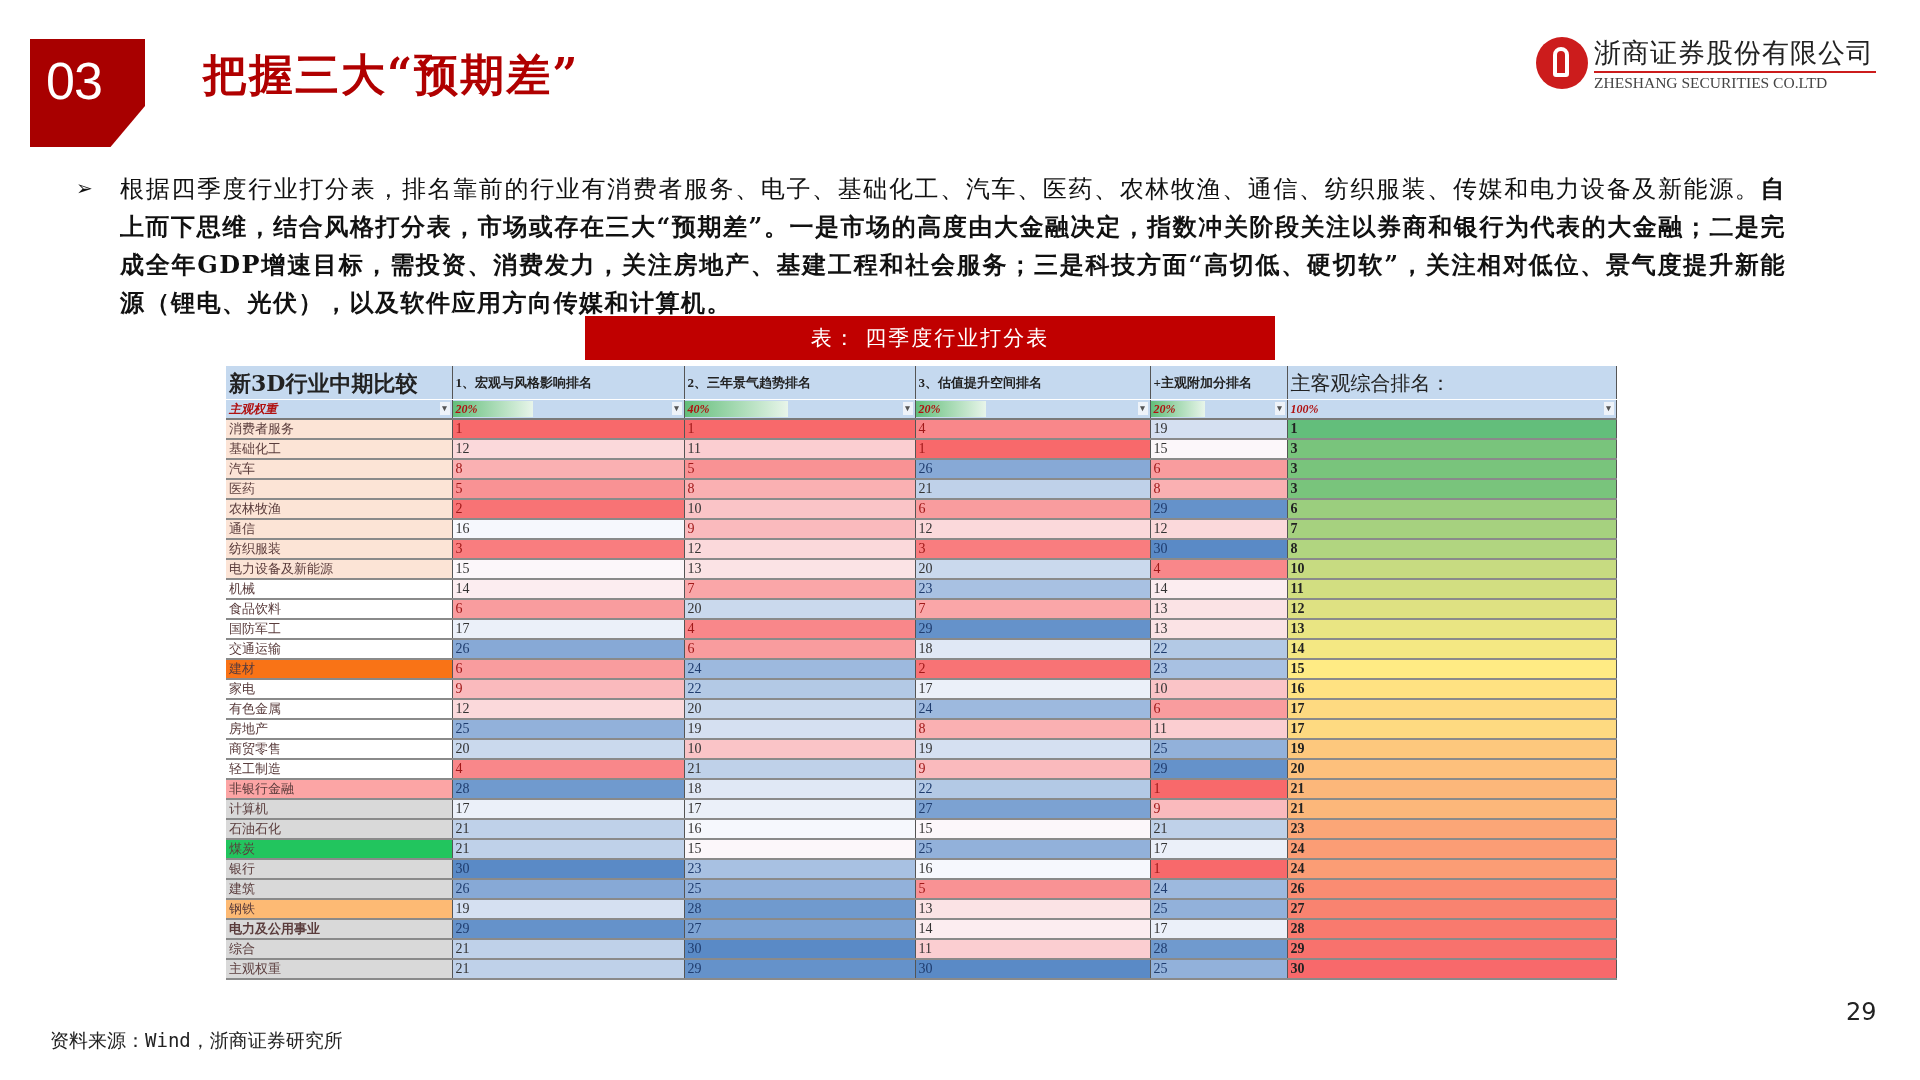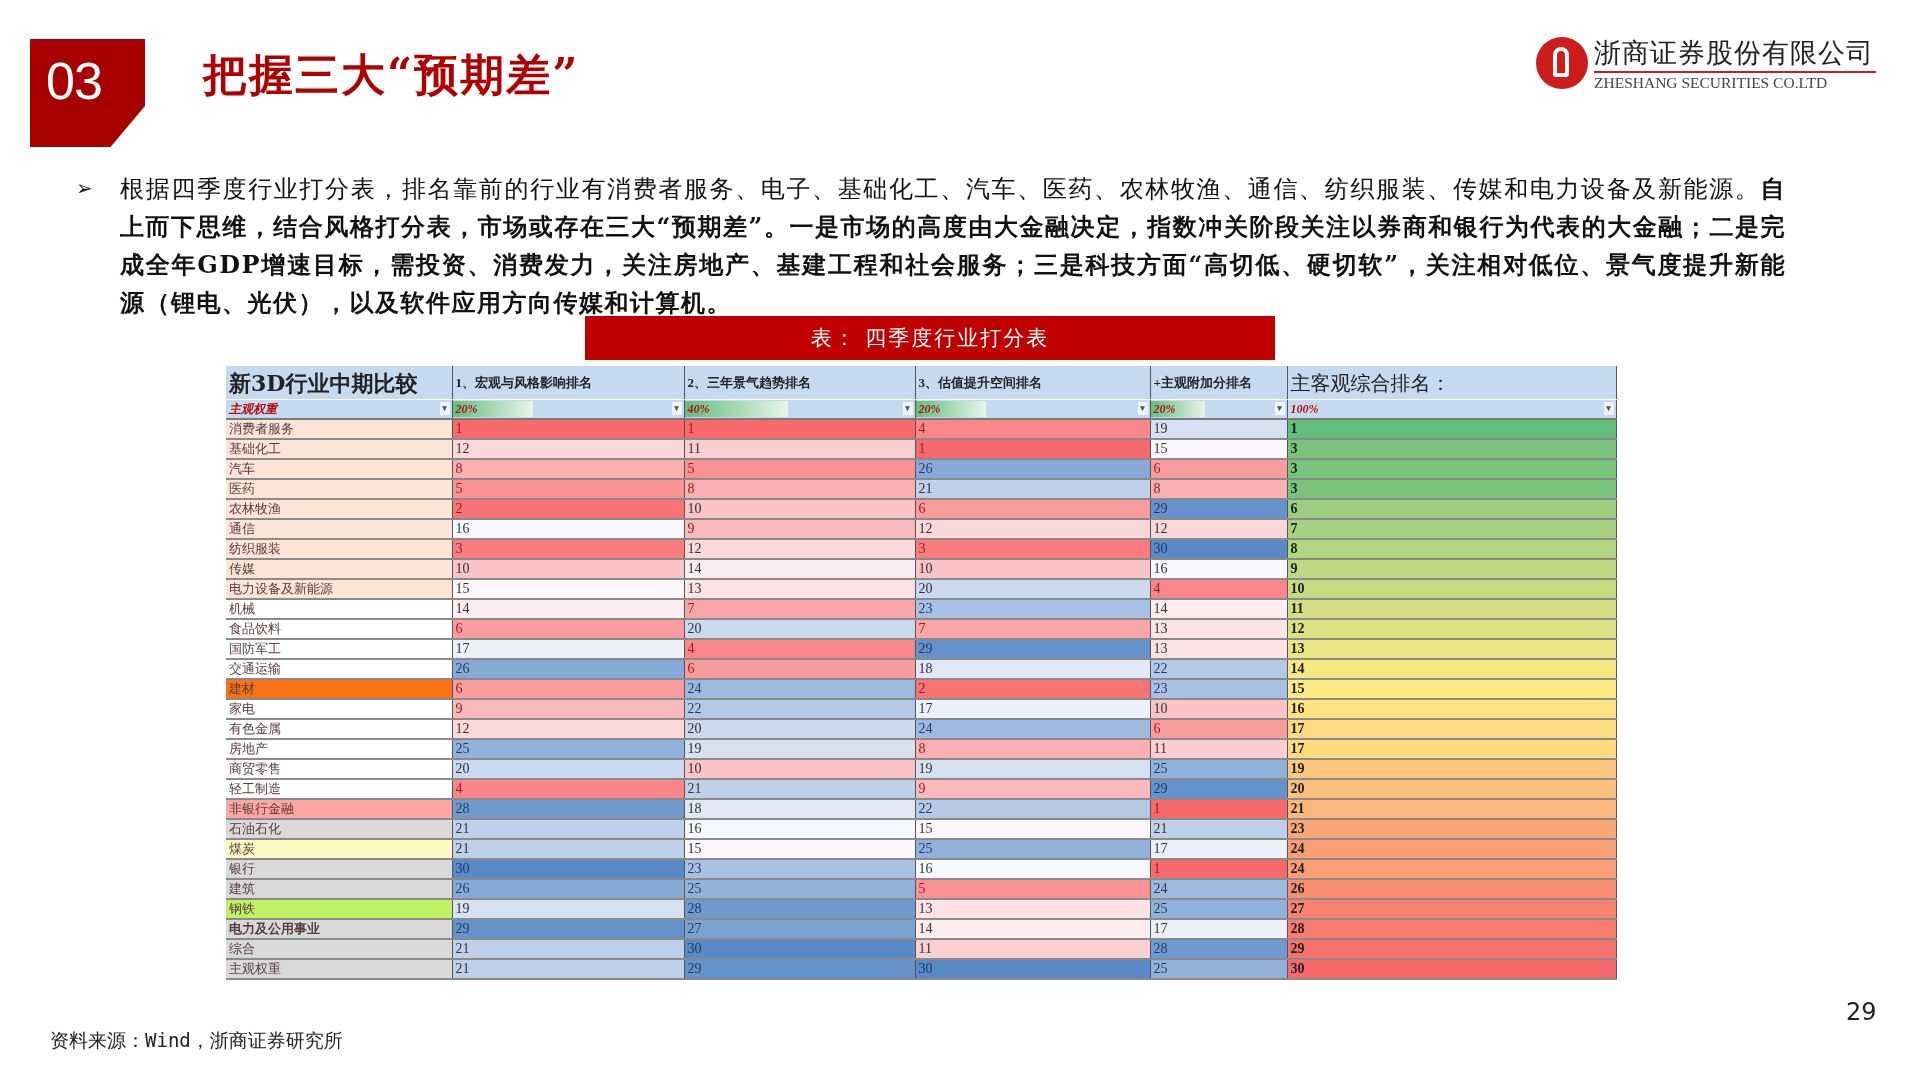--- a/index.html
+++ b/index.html
@@ -143,28 +143,20 @@
       </tr>
       <tr>
         <td class="ind" style="background: rgb(252, 228, 214);">纺织服装</td>
         <td style="background: rgb(249, 125, 127); color: rgb(160, 24, 24);">3</td>
         <td style="background: rgb(251, 217, 219); color: rgb(51, 51, 51);">12</td>
         <td style="background: rgb(249, 125, 127); color: rgb(160, 24, 24);">3</td>
         <td style="background: rgb(90, 138, 198); color: rgb(31, 60, 110);">30</td>
         <td class="rank" style="background: rgb(177, 213, 128);">8</td>
       </tr>
       <tr>
-        <td class="ind" style="background: rgb(252, 228, 214);">传媒</td>
-        <td style="background: rgb(250, 196, 199); color: rgb(51, 51, 51);">10</td>
-        <td style="background: rgb(252, 237, 240); color: rgb(51, 51, 51);">14</td>
-        <td style="background: rgb(250, 196, 199); color: rgb(51, 51, 51);">10</td>
-        <td style="background: rgb(246, 248, 253); color: rgb(51, 51, 51);">16</td>
-        <td class="rank" style="background: rgb(188, 216, 128);">9</td>
-      </tr>
-      <tr>
         <td class="ind" style="background: rgb(252, 228, 214);">电力设备及新能源</td>
         <td style="background: rgb(252, 247, 250); color: rgb(51, 51, 51);">15</td>
         <td style="background: rgb(251, 227, 229); color: rgb(51, 51, 51);">13</td>
         <td style="background: rgb(202, 217, 237); color: rgb(51, 51, 51);">20</td>
         <td style="background: rgb(249, 135, 138); color: rgb(160, 24, 24);">4</td>
         <td class="rank" style="background: rgb(199, 219, 129);">10</td>
       </tr>
       <tr>
         <td class="ind" style="background: rgb(255, 255, 255);">机械</td>
         <td style="background: rgb(252, 237, 240); color: rgb(51, 51, 51);">14</td>
@@ -247,29 +239,37 @@
       </tr>
       <tr>
         <td class="ind" style="background: #fca5a5;">非银行金融</td>
         <td style="background: rgb(112, 154, 206); color: rgb(31, 60, 110);">28</td>
         <td style="background: rgb(224, 232, 245); color: rgb(51, 51, 51);">18</td>
         <td style="background: rgb(179, 201, 229); color: rgb(31, 60, 110);">22</td>
         <td style="background: rgb(248, 105, 107); color: rgb(160, 24, 24);">1</td>
         <td class="rank" style="background: rgb(252, 183, 122);">21</td>
       </tr>
       <tr>
+        <td class="ind" style="background: rgb(217, 217, 217);">计算机</td>
+        <td style="background: rgb(235, 240, 249); color: rgb(51, 51, 51);">17</td>
+        <td style="background: rgb(235, 240, 249); color: rgb(51, 51, 51);">17</td>
+        <td style="background: rgb(124, 162, 210); color: rgb(31, 60, 110);">27</td>
+        <td style="background: rgb(250, 186, 189); color: rgb(160, 24, 24);">9</td>
+        <td class="rank" style="background: rgb(252, 183, 122);">21</td>
+      </tr>
+      <tr>
         <td class="ind" style="background: rgb(217, 217, 217);">石油石化</td>
         <td style="background: rgb(191, 209, 233); color: rgb(51, 51, 51);">21</td>
         <td style="background: rgb(246, 248, 253); color: rgb(51, 51, 51);">16</td>
         <td style="background: rgb(252, 247, 250); color: rgb(51, 51, 51);">15</td>
         <td style="background: rgb(191, 209, 233); color: rgb(51, 51, 51);">21</td>
         <td class="rank" style="background: rgb(251, 166, 119);">23</td>
       </tr>
       <tr>
-        <td class="ind" style="background: #fef9c3;">煤炭</td>
+        <td class="ind" style="background: #22c55e;">煤炭</td>
         <td style="background: rgb(191, 209, 233); color: rgb(51, 51, 51);">21</td>
         <td style="background: rgb(252, 247, 250); color: rgb(51, 51, 51);">15</td>
         <td style="background: rgb(146, 177, 218); color: rgb(31, 60, 110);">25</td>
         <td style="background: rgb(235, 240, 249); color: rgb(51, 51, 51);">17</td>
         <td class="rank" style="background: rgb(251, 157, 117);">24</td>
       </tr>
       <tr>
         <td class="ind" style="background: rgb(217, 217, 217);">银行</td>
         <td style="background: rgb(90, 138, 198); color: rgb(31, 60, 110);">30</td>
         <td style="background: rgb(168, 193, 226); color: rgb(31, 60, 110);">23</td>
@@ -279,21 +279,21 @@
       </tr>
       <tr>
         <td class="ind" style="background: rgb(217, 217, 217);">建筑</td>
         <td style="background: rgb(135, 169, 214); color: rgb(31, 60, 110);">26</td>
         <td style="background: rgb(146, 177, 218); color: rgb(31, 60, 110);">25</td>
         <td style="background: rgb(249, 146, 148); color: rgb(160, 24, 24);">5</td>
         <td style="background: rgb(157, 185, 222); color: rgb(31, 60, 110);">24</td>
         <td class="rank" style="background: rgb(250, 140, 114);">26</td>
       </tr>
       <tr>
-        <td class="ind" style="background: #bef264; margin-top: 32px;">钢铁</td>
+        <td class="ind" style="background: #fdba74; margin-top: 32px;">钢铁</td>
         <td style="background: rgb(213, 224, 241); color: rgb(51, 51, 51);">19</td>
         <td style="background: rgb(112, 154, 206); color: rgb(31, 60, 110);">28</td>
         <td style="background: rgb(251, 227, 229); color: rgb(51, 51, 51);">13</td>
         <td style="background: rgb(146, 177, 218); color: rgb(31, 60, 110);">25</td>
         <td class="rank" style="background: rgb(249, 131, 112);">27</td>
       </tr>
       <tr>
         <td class="ind" style="background: rgb(217, 217, 217); font-weight: bold;">电力及公用事业</td>
         <td style="background: rgb(101, 146, 202); color: rgb(31, 60, 110);">29</td>
         <td style="background: rgb(124, 162, 210); color: rgb(31, 60, 110);">27</td>

